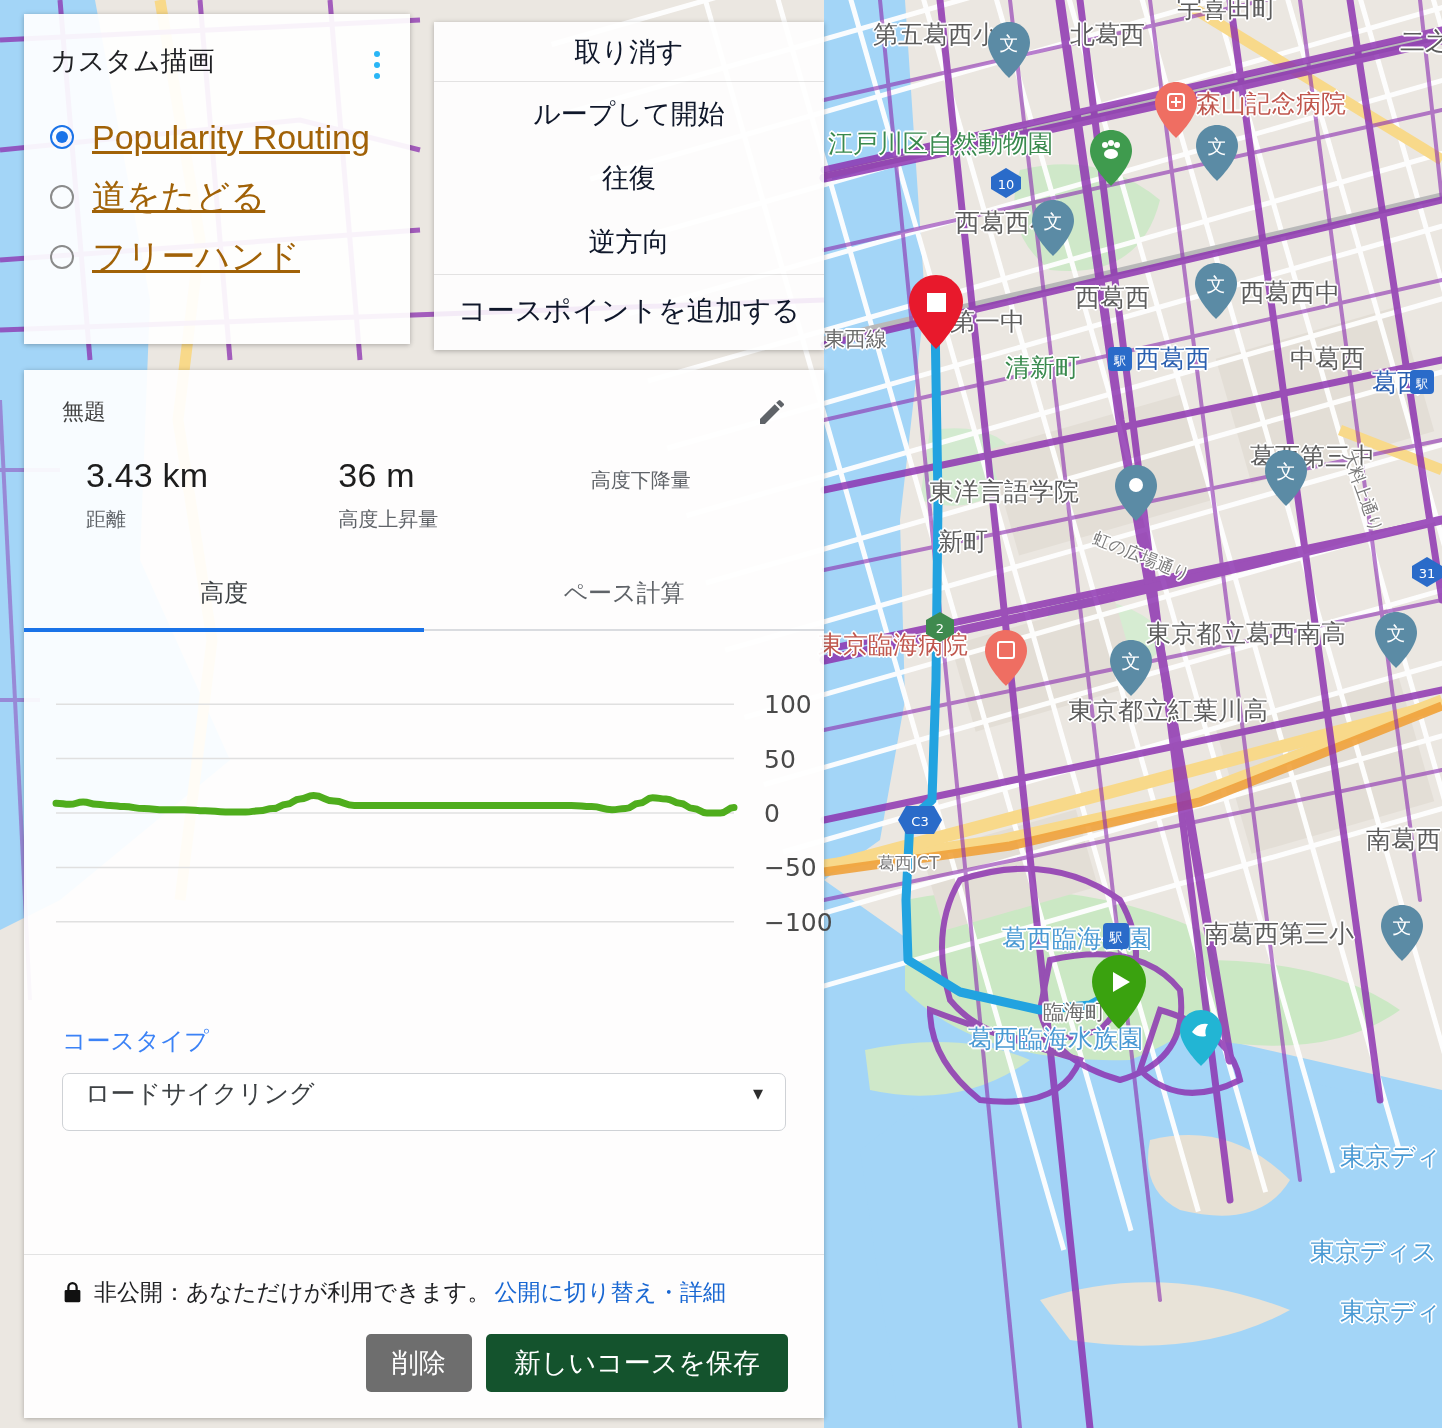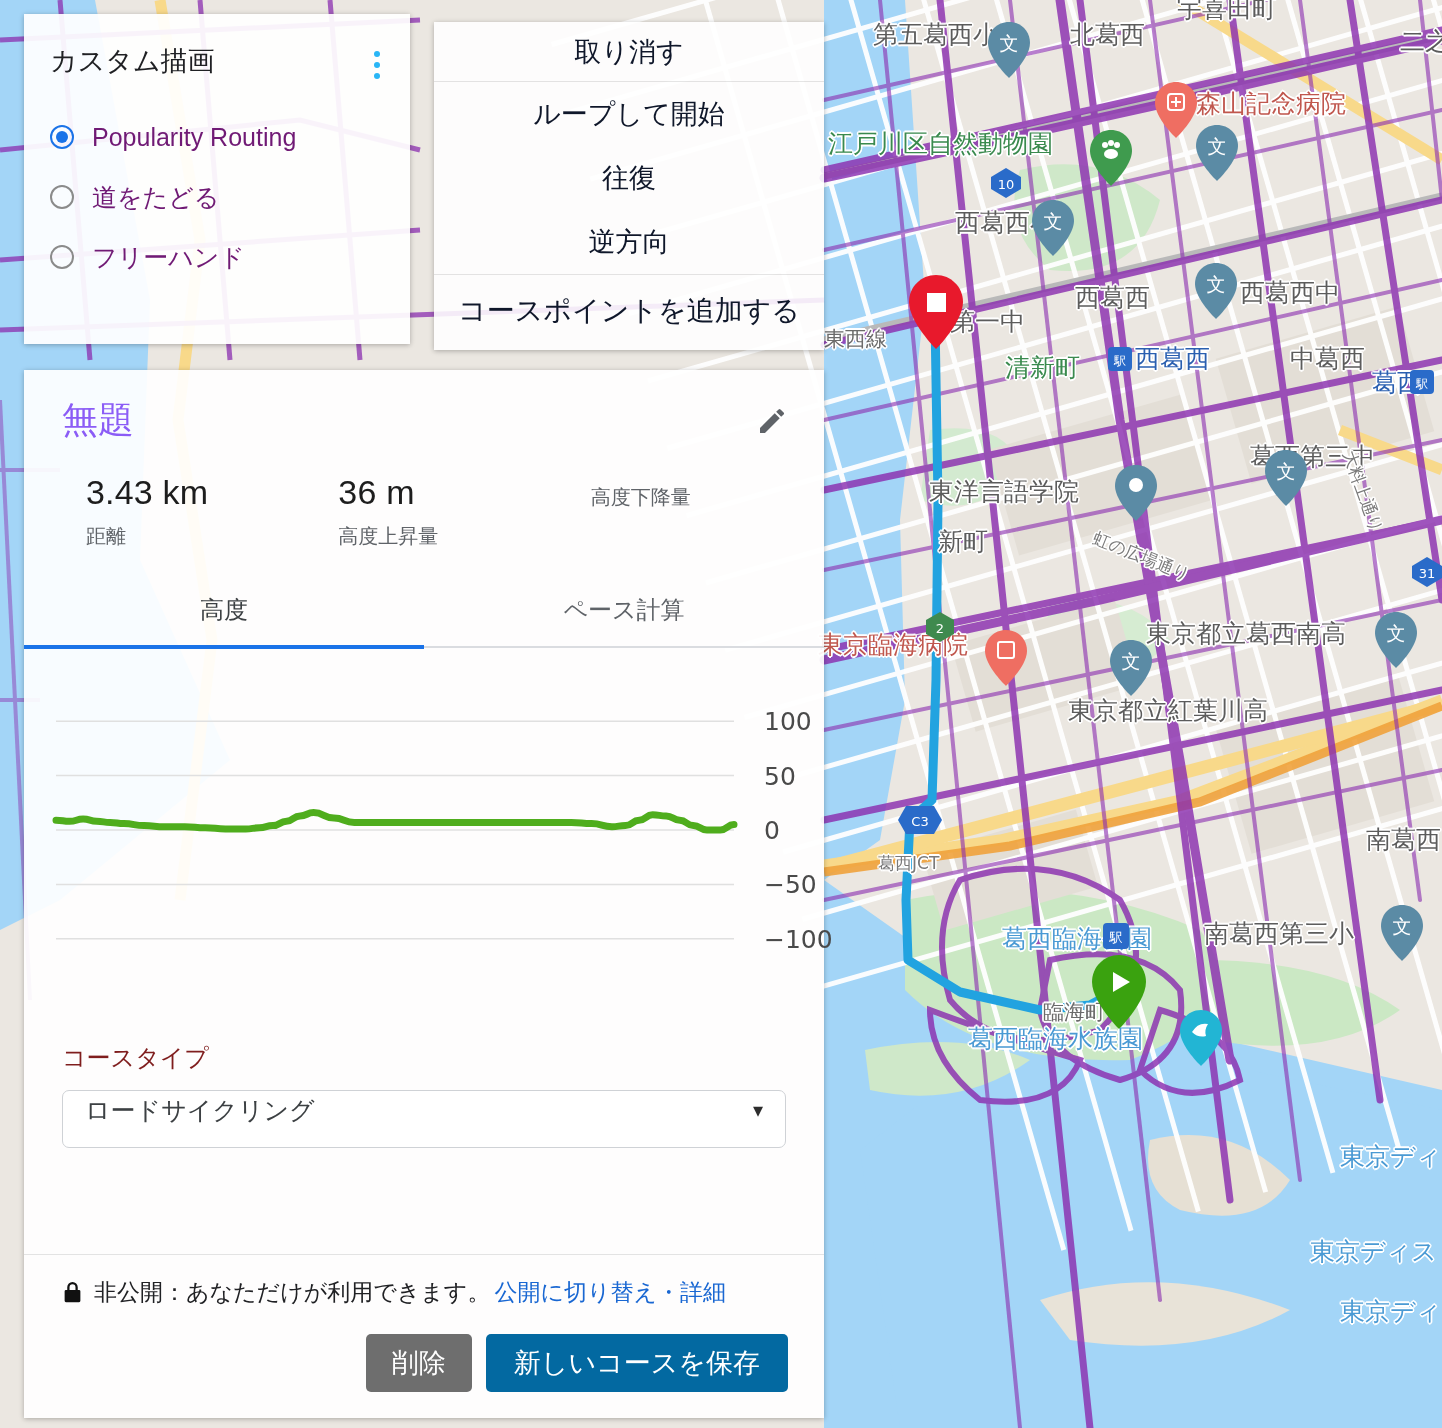--- a/index.html
+++ b/index.html
@@ -57,21 +57,21 @@
     width: 24px; height: 24px; border-radius: 50%;
     border: 2px solid #8b8b8b; margin-right: 18px;
     position: relative; flex: none; background: transparent;
   }
   .radio-row.sel .radio-mark { border-color: #1a73e8; }
   .radio-row.sel .radio-mark::after {
     content: ""; position: absolute; left: 50%; top: 50%;
     width: 12px; height: 12px; border-radius: 50%;
     background: #1a73e8; transform: translate(-50%,-50%);
   }
-  .radio-label { font-size: 25px; color: #701a75; }
+  .radio-label { font-size: 34px; color: #a16207; text-decoration: underline; }
 
   
   #actionmenu { left: 434px; top: 22px; width: 390px; height: 328px; background: rgba(255,255,255,0.88); }
   .menu-item {
     display: flex; align-items: center; justify-content: center;
     color: #0f172a; font-size: 27px; cursor: pointer;
     width: 100%; background: none; border: none;
     font-family: inherit;
   }
   #actionmenu .mi0 { height: 60px; border-bottom: 1px solid rgba(0,0,0,0.10); }
@@ -81,21 +81,21 @@
   
   #coursepanel {
     left: 24px; top: 370px; width: 800px; height: 1048px;
     background: rgba(255,255,255,0.92);
     display: flex; flex-direction: column;
   }
   .cp-title-row {
     display: flex; align-items: center; justify-content: space-between;
     padding: 26px 36px 0 38px;
   }
-  .cp-title { font-size: 36px; color: #8b5cf6; }
+  .cp-title { font-size: 22px; color: #404040; }
   .pencil { width: 32px; height: 32px; cursor: pointer; }
 
   .stats {
     display: flex; padding: 28px 0 0 0; margin-left: 62px; gap: 19px;
   }
   .stat { width: 250px; }
   .stat .v { font-size: 34px; color: #1d1d1d; letter-spacing: .2px; }
   .stat .k { font-size: 20px; color: #5f6368; margin-top: 11px; }
 
   .tabs { display: flex; margin-top: 34px; position: relative; }
@@ -111,42 +111,42 @@
   
   .chartwrap { position: relative; height: 330px; margin-top: 18px; }
   .chartwrap svg { position: absolute; left: 0; top: 0; }
   .ylab {
     position: absolute; left: 740px; font-size: 25px; color: #4a4a4a;
     transform: translateY(-50%); font-family: "DejaVu Sans", sans-serif;
   }
   .expand { color: #1967d2; font-size: 24px; margin: 6px 0 0 38px; cursor: pointer; display: inline-block; }
 
   .ctype { padding: 46px 38px 0 38px; }
-  .ctype-label { font-size: 24px; color: #7f1d1d; }
+  .ctype-label { font-size: 24px; color: #3b82f6; }
   .select-box {
     margin-top: 16px; height: 58px; border: 1px solid #cfd2d6; border-radius: 7px;
     background: rgba(255,255,255,0.75);
     display: flex; align-items: center; justify-content: space-between;
     padding: 0 22px 18px 22px; cursor: pointer;
   }
   .select-val { font-size: 25px; color: #3c4043; }
   .caret { font-size: 20px; color: #2d2d2d; }
 
   .cp-footer { margin-top: auto; border-top: 1px solid #e3e3e3; padding: 22px 36px 26px 38px; }
   .privacy { display: flex; align-items: center; font-size: 23px; color: #202124; }
   .lock { width: 21px; height: 25px; margin-right: 11px; flex: none; }
   .privacy-link { color: #1967d2; cursor: pointer; margin-left: 4px; }
   .btns { display: flex; justify-content: flex-end; gap: 14px; margin-top: 26px; }
   .btn {
     border: none; border-radius: 5px; cursor: pointer;
     font-family: inherit; font-size: 27px; color: #fff;
     padding: 0 26px; height: 58px;
   }
   .btn-del { background: #6e6e6e; }
-  .btn-save { background: #0369a1; padding: 0 28px; }
+  .btn-save { background: #14532d; padding: 0 28px; }
 </style>
 </head>
 <body>
 
 <div id="app">
 
   <div id="map">
     <svg width="1442" height="1428" viewBox="0 0 1442 1428">
       <defs>
         <clipPath id="mapclip">

